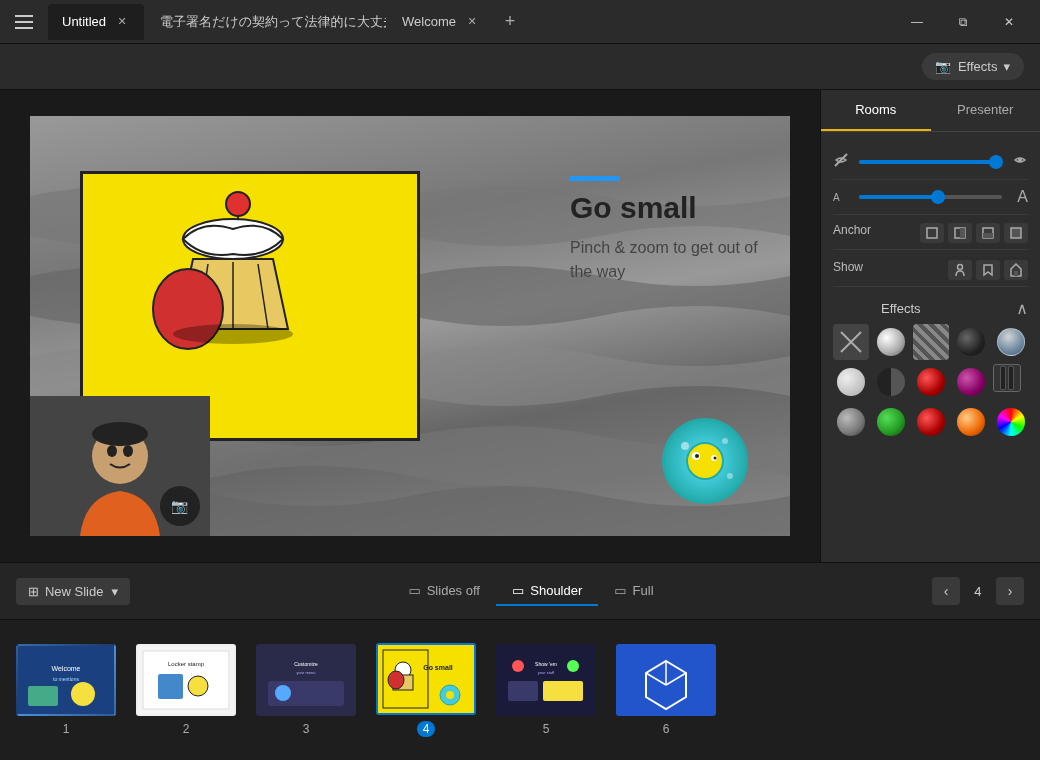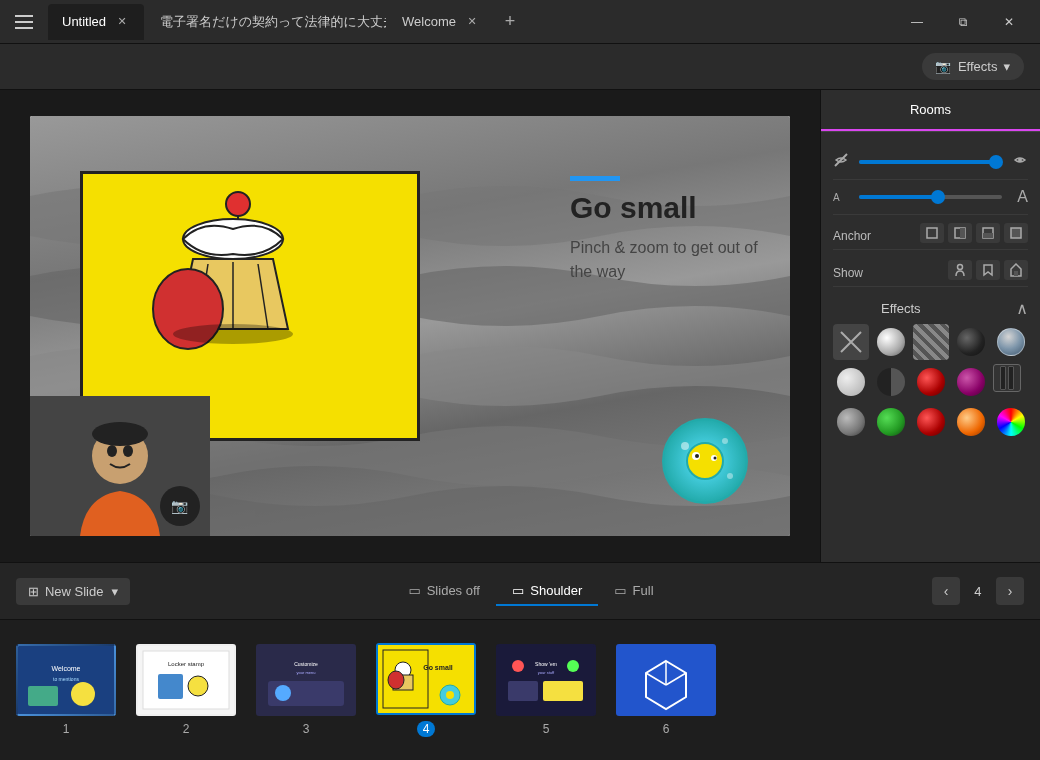--- a/index.html
+++ b/index.html
@@ -163,21 +163,21 @@
     #panel-tabs {
       display: flex;
       border-bottom: 1px solid #444;
     }
     .panel-tab {
       flex: 1; text-align: center; padding: 12px 0;
       font-size: 13px; color: #aaa; cursor: pointer;
     }
     .panel-tab.active {
       color: #fff;
-      border-bottom: 2px solid #d946ef;
+      border-bottom: 2px solid #eab308;
     }
 
     
     #panel-content { padding: 12px; }
 
     .panel-row {
       display: flex; align-items: center;
       padding: 8px 0;
       border-bottom: 1px solid #3a3a3a;
     }
@@ -195,21 +195,21 @@
     }
     .panel-slider-thumb {
       position: absolute; top: 50%;
       width: 14px; height: 14px;
       background: #0078d4; border-radius: 50%;
       transform: translateY(-50%);
     }
     .panel-row-icon-right { width: 20px; font-size: 14px; color: #aaa; flex-shrink: 0; text-align: right; }
 
     .panel-label-row {
-      display: flex; align-items: flex-end; padding: 8px 0 4px;
+      display: flex; align-items: flex-start; padding: 8px 0 4px;
     }
     .panel-label { font-size: 12px; color: #bbb; margin-right: auto; }
 
     .anchor-btns, .frame-btns {
       display: flex; gap: 4px; margin-left: auto;
     }
     .anchor-btn {
       width: 24px; height: 20px;
       background: #3a3a3a;
       border-radius: 3px;
@@ -466,20 +466,21 @@
           <span style="font-size:14px">📷</span>
         </div>
       </div>
     </div>
   </div>
 
   <div id="right-panel">
 
     <div id="panel-tabs">
       <div class="panel-tab active">Rooms</div>
+      <div class="panel-tab">Presenter</div>
     </div>
 
     <div id="panel-content">
 
       <div class="panel-row">
         <div class="panel-row-icon">
           <svg width="16" height="16" viewBox="0 0 16 16">
               <line x1="2" y1="14" x2="14" y2="2" stroke="#aaa" stroke-width="2"></line>
               <path d="M3,8 Q8,4 13,8 Q8,12 3,8Z" stroke="#aaa" stroke-width="1.5" fill="none"></path>
             </svg>

